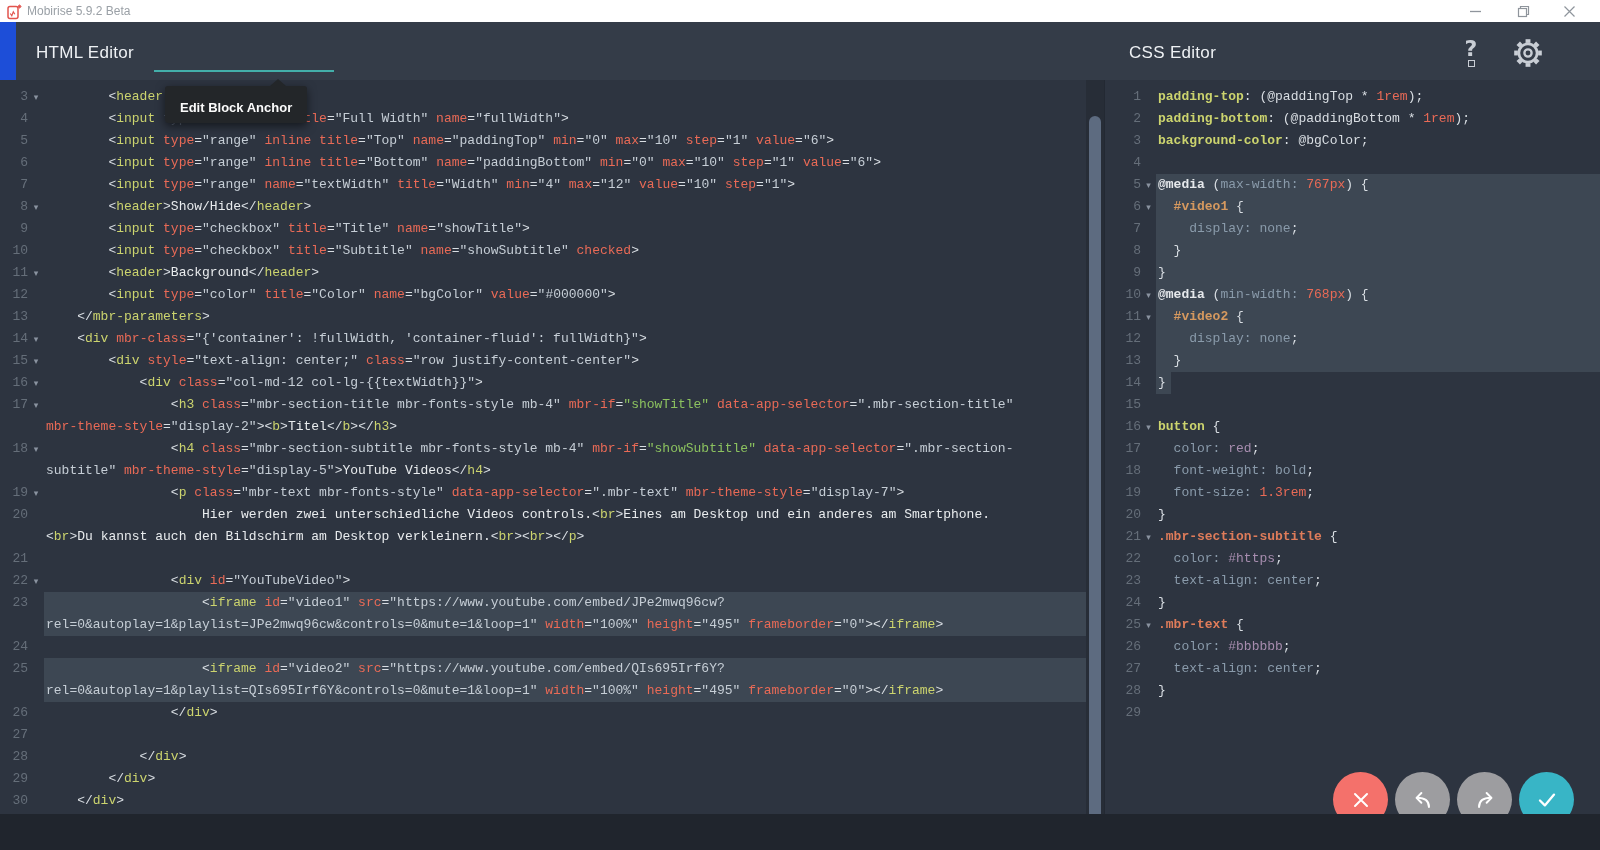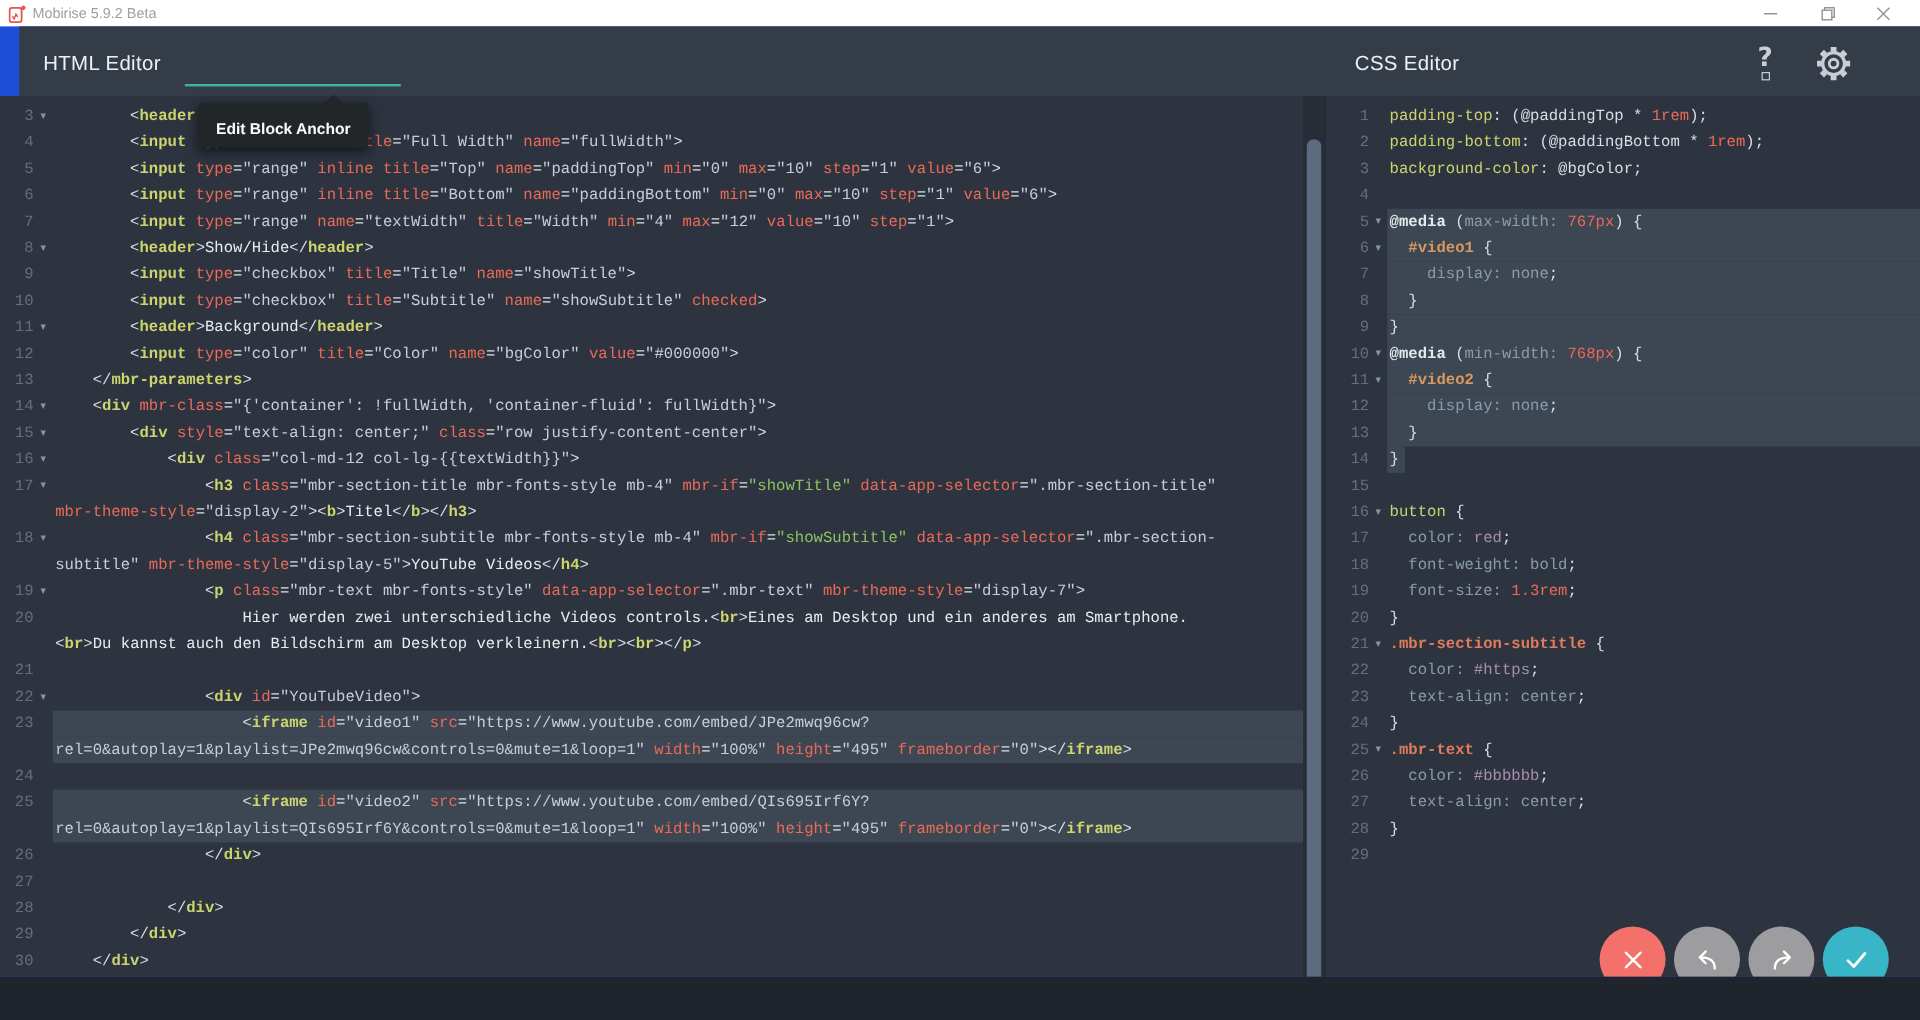--- a/index.html
+++ b/index.html
@@ -41,27 +41,27 @@
   .css-panel .ln{width:36px;}
   .fold{flex:none;color:#8a93a0;font-size:9px;text-align:center;font-family:"DejaVu Sans",sans-serif;}
   .html-panel .fold{width:16px;}
   .css-panel .fold{width:15px;}
   .code{flex:1;padding-left:2px;}
   .code.sel{background:#3d4753;}
   .code.selpart{background:linear-gradient(90deg,#3d4753 0 15px,transparent 15px);}
 
   
   .tk-p{color:#d9dee3;}
-  .tk-g{color:#ccd46e;font-weight:bold;}
+  .tk-g{color:#ccd46e;font-weight:normal;}
   .tk-a{color:#e96a56;}
   .tk-s{color:#c6ced6;}
   .tk-n{color:#8cc25f;}
   .tk-w{color:#e9ecee;}
   .tk-d{color:#566070;}
-  .tk-y{color:#ccd46e;font-weight:normal;}
+  .tk-y{color:#ccd46e;font-weight:bold;}
   .tk-m{color:#e6e9ec;font-weight:bold;}
   .tk-pr{color:#8a9bab;margin-top:24px;}
   .tk-v{color:#8a9bab;}
   .tk-nu{color:#e96a56;}
   .tk-i{color:#d6995f;font-weight:bold;}
   .tk-c{color:#df7c5a;font-weight:bold;font-family:Liberation Mono, monospace;}
   .tk-u{color:#a78daf;}
 
   
   .tooltip{position:absolute;left:165px;top:86px;background:#232629;color:#fbfbfb;

